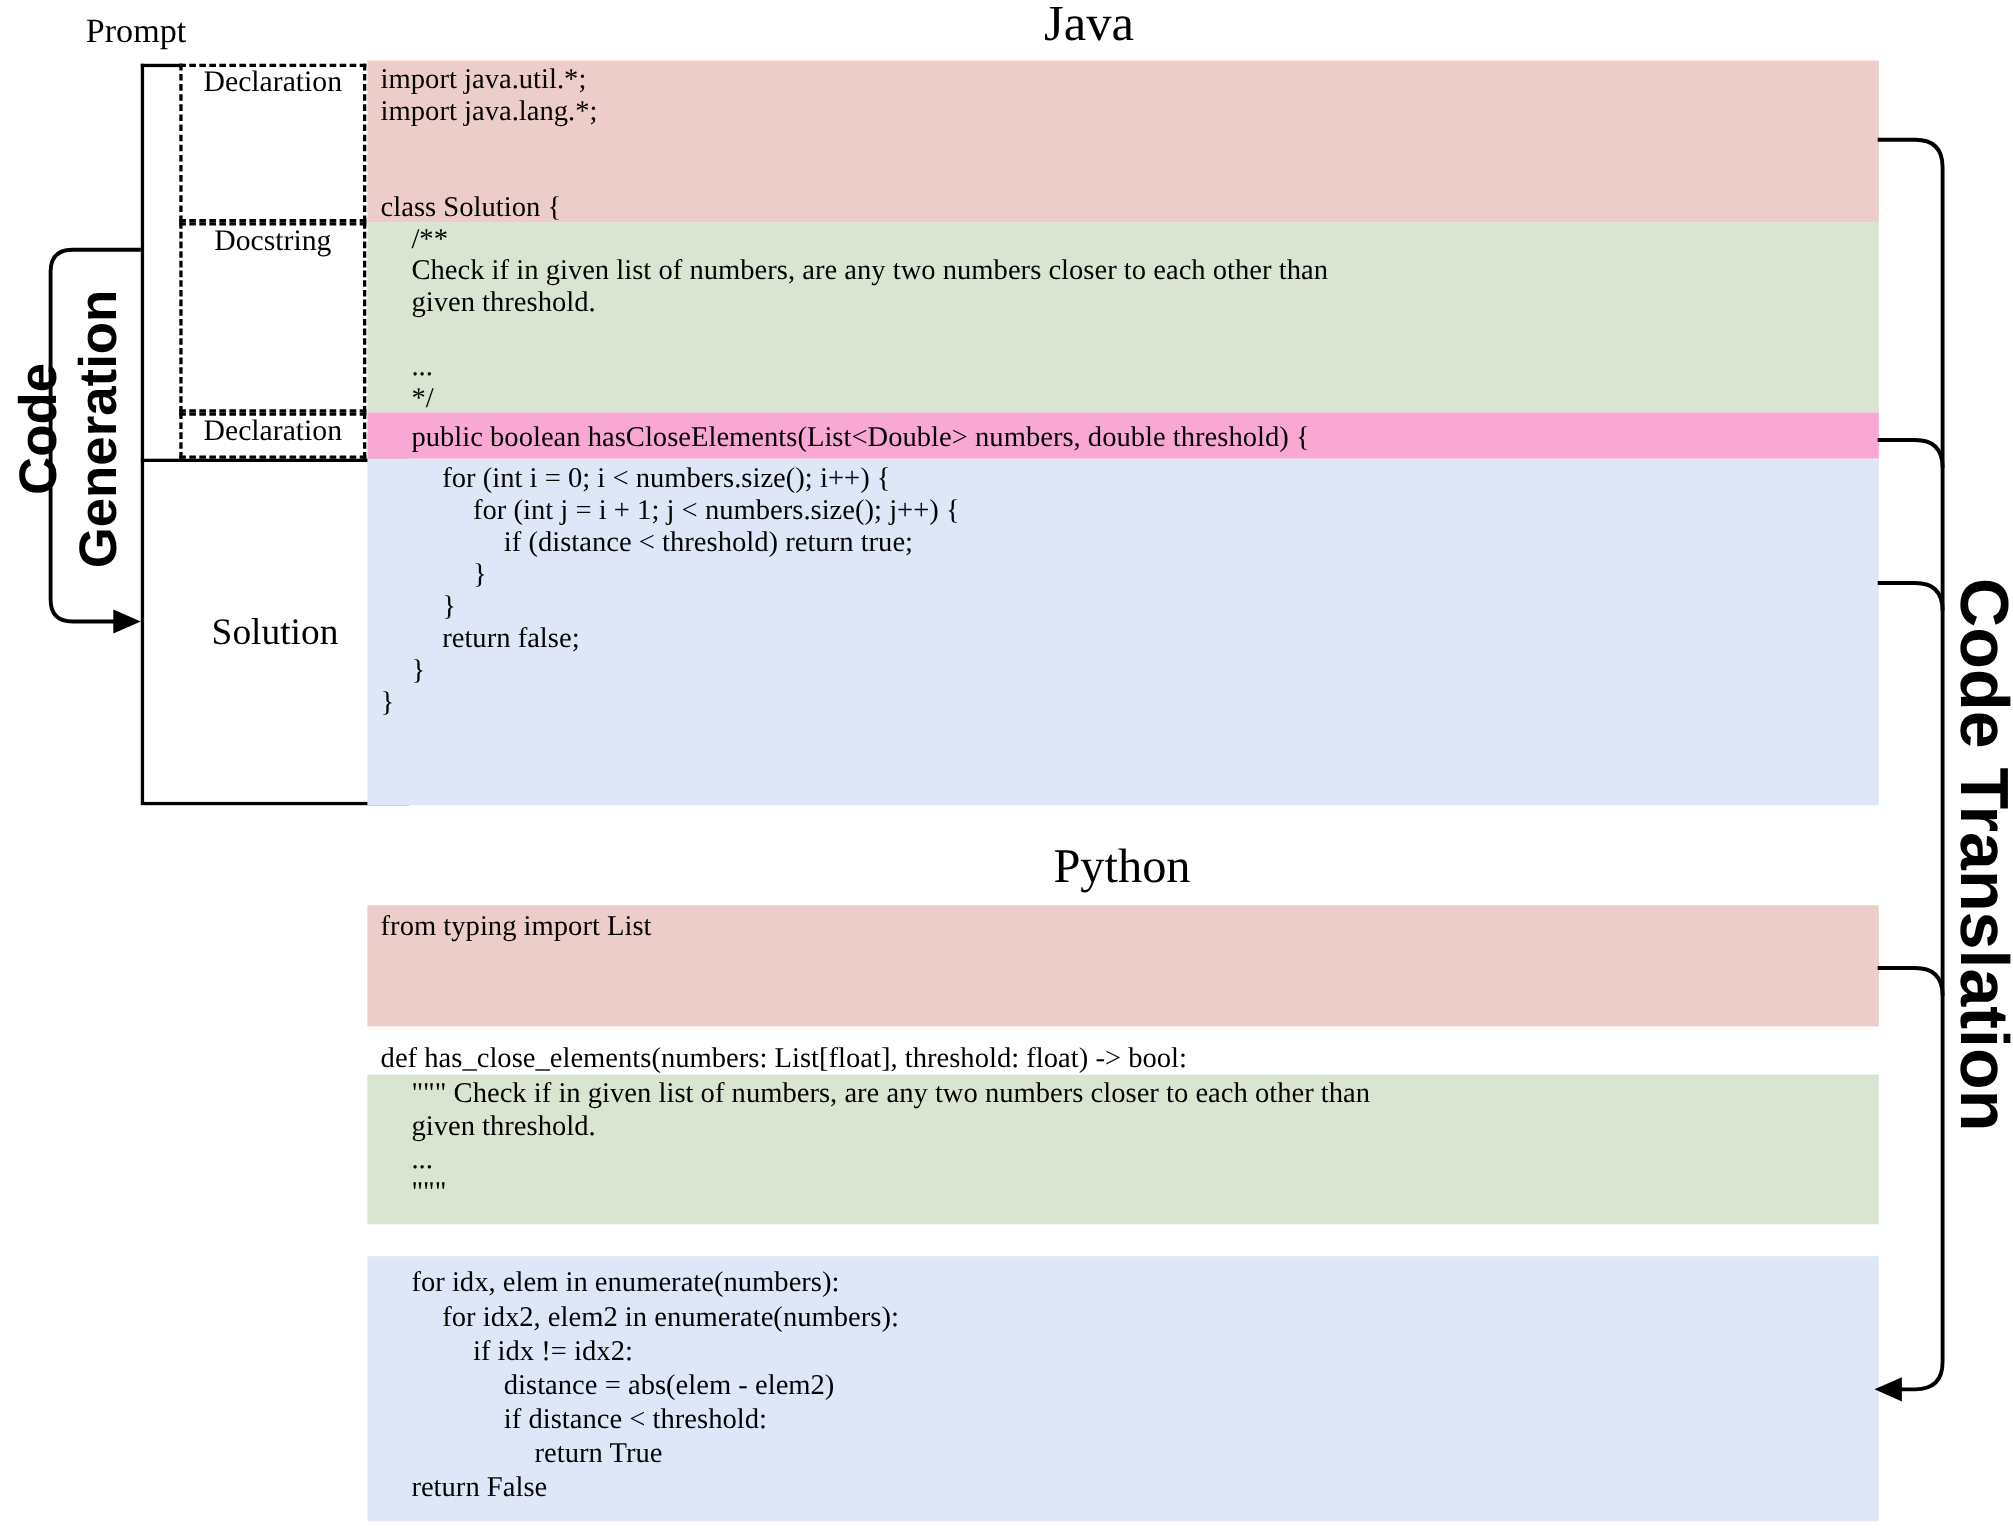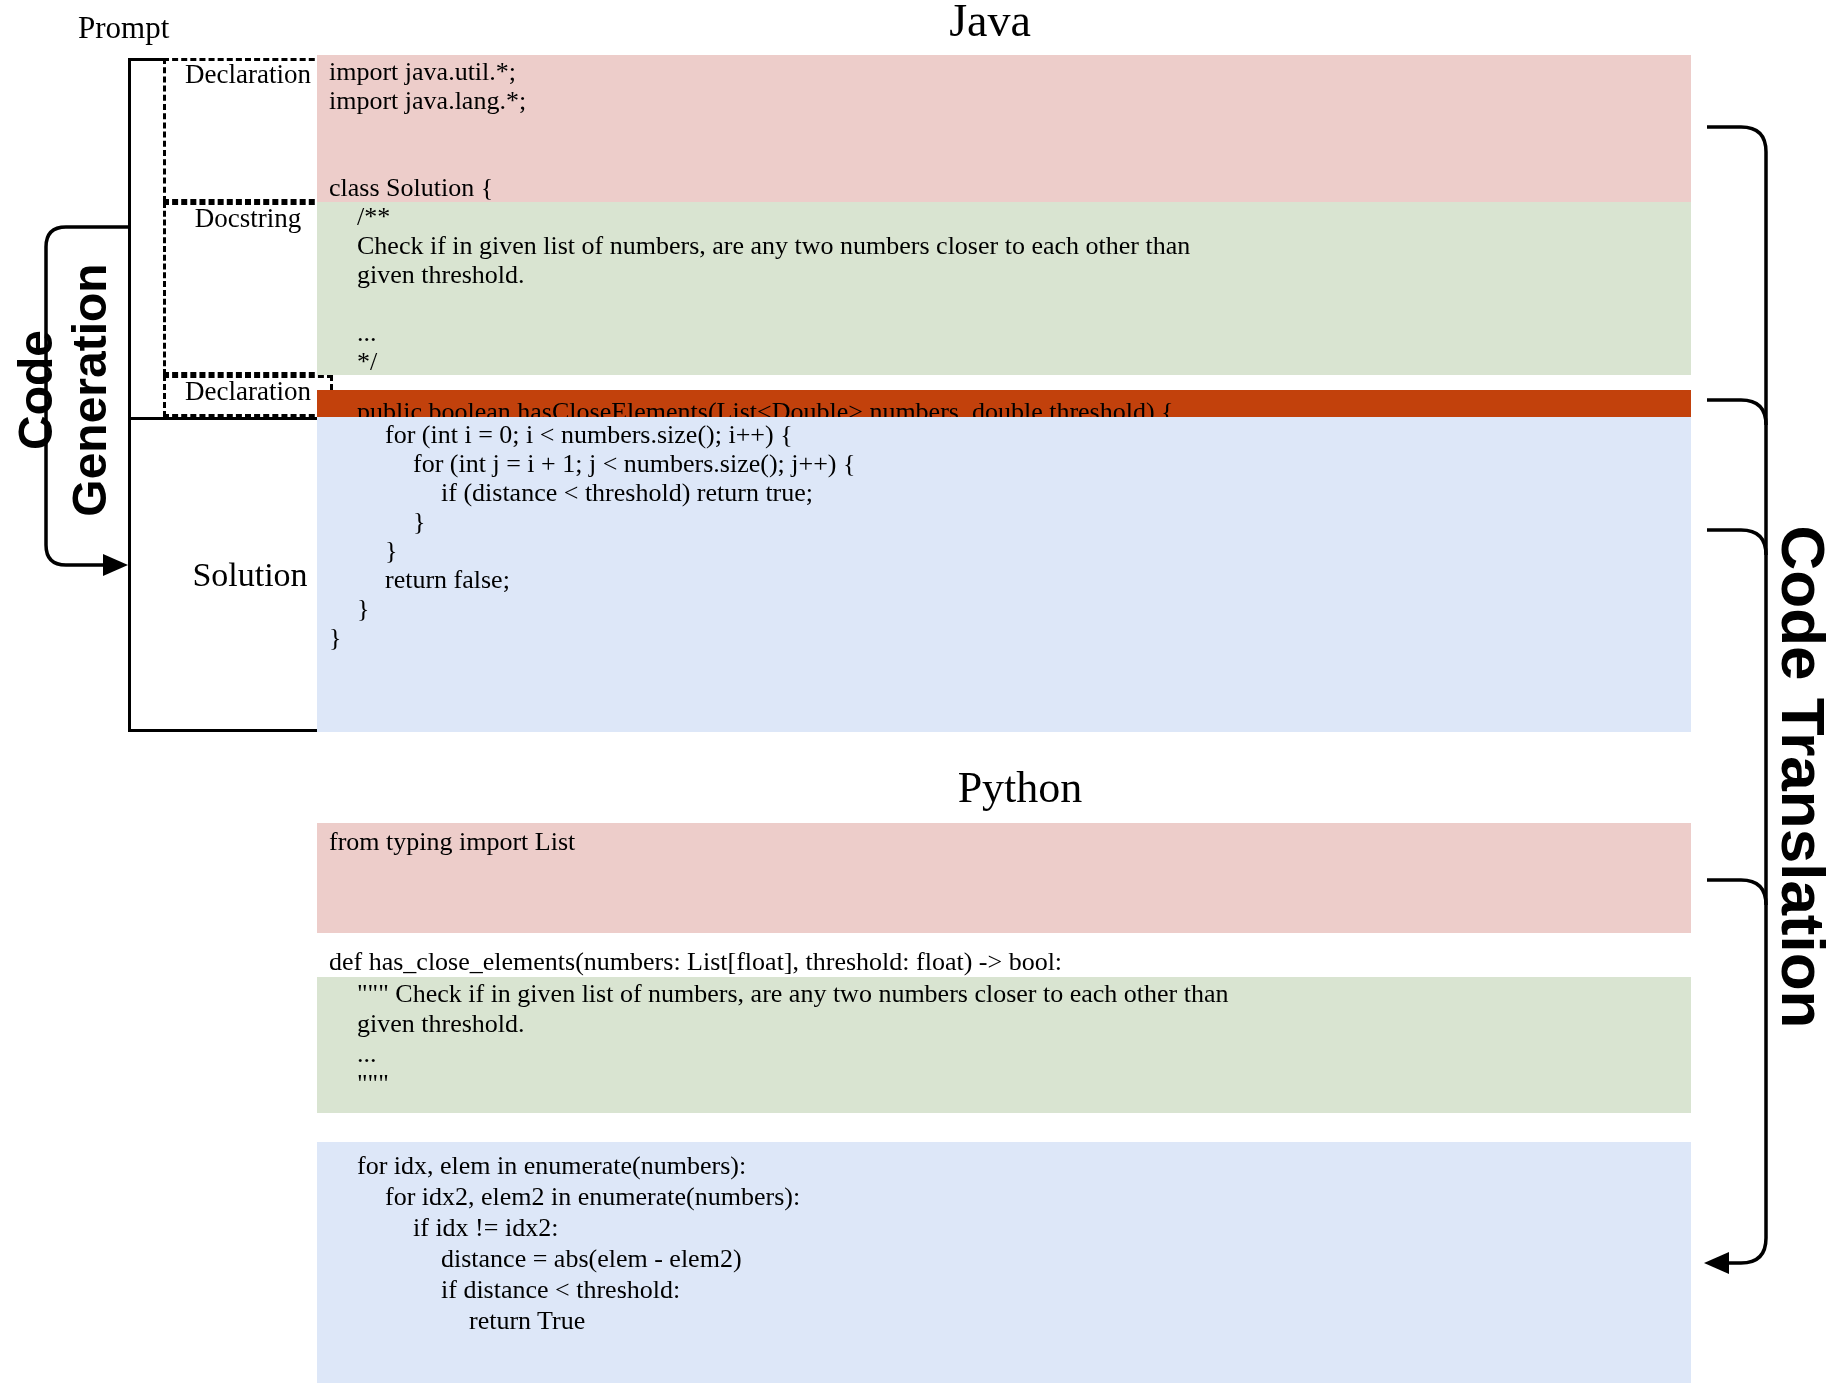--- a/index.html
+++ b/index.html
@@ -27,21 +27,21 @@
 
   
   .gen-label{position:absolute;left:-107px;top:336px;width:340px;height:108px;
              transform:rotate(-90deg);font-family:"Liberation Sans","DejaVu Sans",sans-serif;
              font-weight:bold;font-size:48px;line-height:54px;text-align:center;}
   .trans-label{position:absolute;left:1493px;top:742px;width:620px;height:70px;
                transform:rotate(90deg);font-family:"Liberation Sans","DejaVu Sans",sans-serif;
                font-weight:bold;font-size:62px;line-height:70px;text-align:center;white-space:nowrap;}
 
   
-  .block{position:absolute;left:317px;width:1374px;box-sizing:border-box;}
+  .block{position:absolute;left:334px;width:1374px;box-sizing:border-box;}
   .cl{white-space:pre;font-size:26px;}
   .jv .cl{height:29px;line-height:29px;}
   .pyk .cl{height:30px;line-height:30px;}
   .pyb .cl{height:31px;line-height:31px;}
   .b-java-dec{top:55px;height:147px;padding-top:2px;}
   .b-java-doc{top:202px;height:173px;padding-top:0px;}
   .b-java-meth{top:375px;height:42px;padding-top:7px;}
   .b-java-sol{top:417px;height:315px;padding-top:3px;}
   .b-py-dec{top:823px;height:110px;padding-top:4px;}
   .b-py-doc{top:977px;height:136px;padding-top:2px;}
@@ -89,21 +89,21 @@
       <div class="cl" style="padding-left: 12px;">class Solution {</div>
     </div>
   <div class="block jv b-java-doc" style="background-color: rgb(217, 228, 209);">
       <div class="cl" style="padding-left: 40px;">/**</div>
       <div class="cl" style="padding-left: 40px;">Check if in given list of numbers, are any two numbers closer to each other than</div>
       <div class="cl" style="padding-left: 40px;">given threshold.</div>
       <div class="cl" style="padding-left: 40px;">&nbsp;</div>
       <div class="cl" style="padding-left: 40px;">...</div>
       <div class="cl" style="padding-left: 40px;">*/</div>
     </div>
-  <div class="block jv b-java-meth" style="background-color: #c2410c; margin-top: 15px;">
+  <div class="block jv b-java-meth" style="background-color: #f9a8d4;">
       <div class="cl" style="padding-left: 40px;">public boolean hasCloseElements(List&lt;Double&gt; numbers, double threshold) {</div>
     </div>
   <div class="block jv b-java-sol" style="background-color: rgb(221, 231, 248);">
       <div class="cl" style="padding-left: 68px;">for (int i = 0; i &lt; numbers.size(); i++) {</div>
       <div class="cl" style="padding-left: 96px;">for (int j = i + 1; j &lt; numbers.size(); j++) {</div>
       <div class="cl" style="padding-left: 124px;">if (distance &lt; threshold) return true;</div>
       <div class="cl" style="padding-left: 96px;">}</div>
       <div class="cl" style="padding-left: 68px;">}</div>
       <div class="cl" style="padding-left: 68px;">return false;</div>
       <div class="cl" style="padding-left: 40px;">}</div>
@@ -123,20 +123,21 @@
       <div class="cl" style="padding-left: 40px;">...</div>
       <div class="cl" style="padding-left: 40px;">"""</div>
     </div>
   <div class="block pyb b-py-sol" style="background-color: rgb(221, 231, 248);">
       <div class="cl" style="padding-left: 40px;">for idx, elem in enumerate(numbers):</div>
       <div class="cl" style="padding-left: 68px;">for idx2, elem2 in enumerate(numbers):</div>
       <div class="cl" style="padding-left: 96px;">if idx != idx2:</div>
       <div class="cl" style="padding-left: 124px;">distance = abs(elem - elem2)</div>
       <div class="cl" style="padding-left: 124px;">if distance &lt; threshold:</div>
       <div class="cl" style="padding-left: 152px;">return True</div>
+      <div class="cl" style="padding-left: 40px;">return False</div>
     </div>
 
   <svg class="overlay" width="1830" height="1396" viewBox="0 0 1830 1396">
 
     <path d="M 128 227 H 66 Q 46 227 46 247 V 545 Q 46 565 66 565 H 104"></path>
     <polygon points="103,554 103,576 128,565"></polygon>
 
     <path d="M 1707 127 H 1741 Q 1766 127 1766 152 V 1238 Q 1766 1263 1741 1263 H 1728"></path>
     <path d="M 1707 400 H 1741 Q 1766 400 1766 425"></path>
     <path d="M 1707 530 H 1741 Q 1766 530 1766 555"></path>

